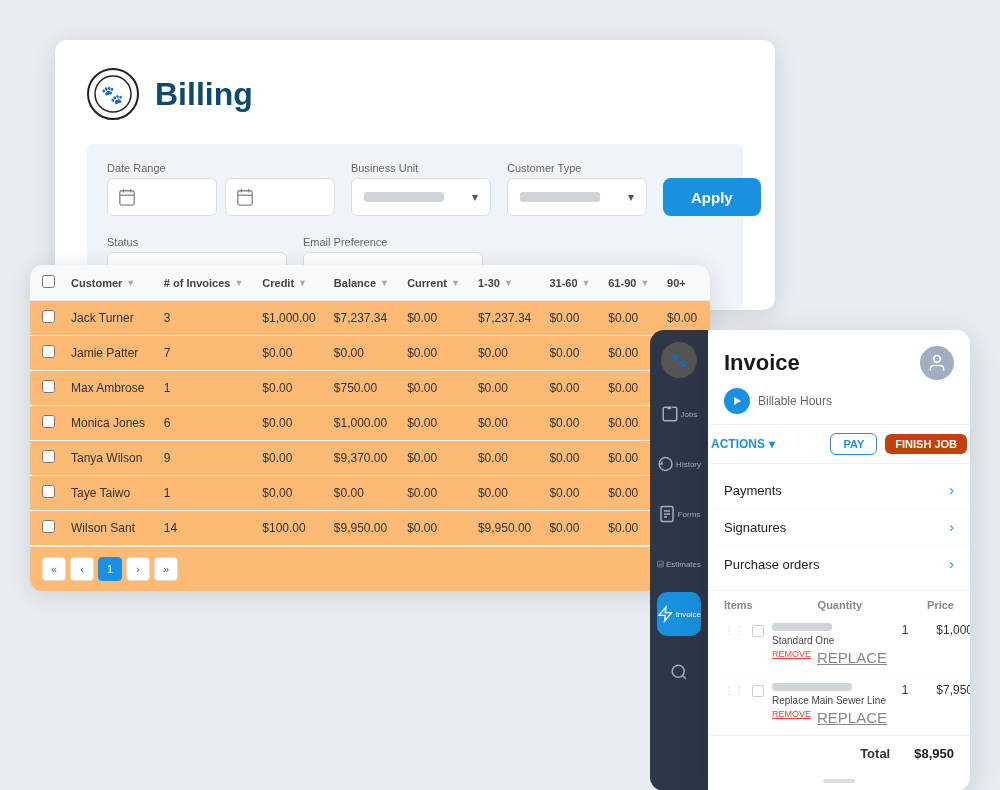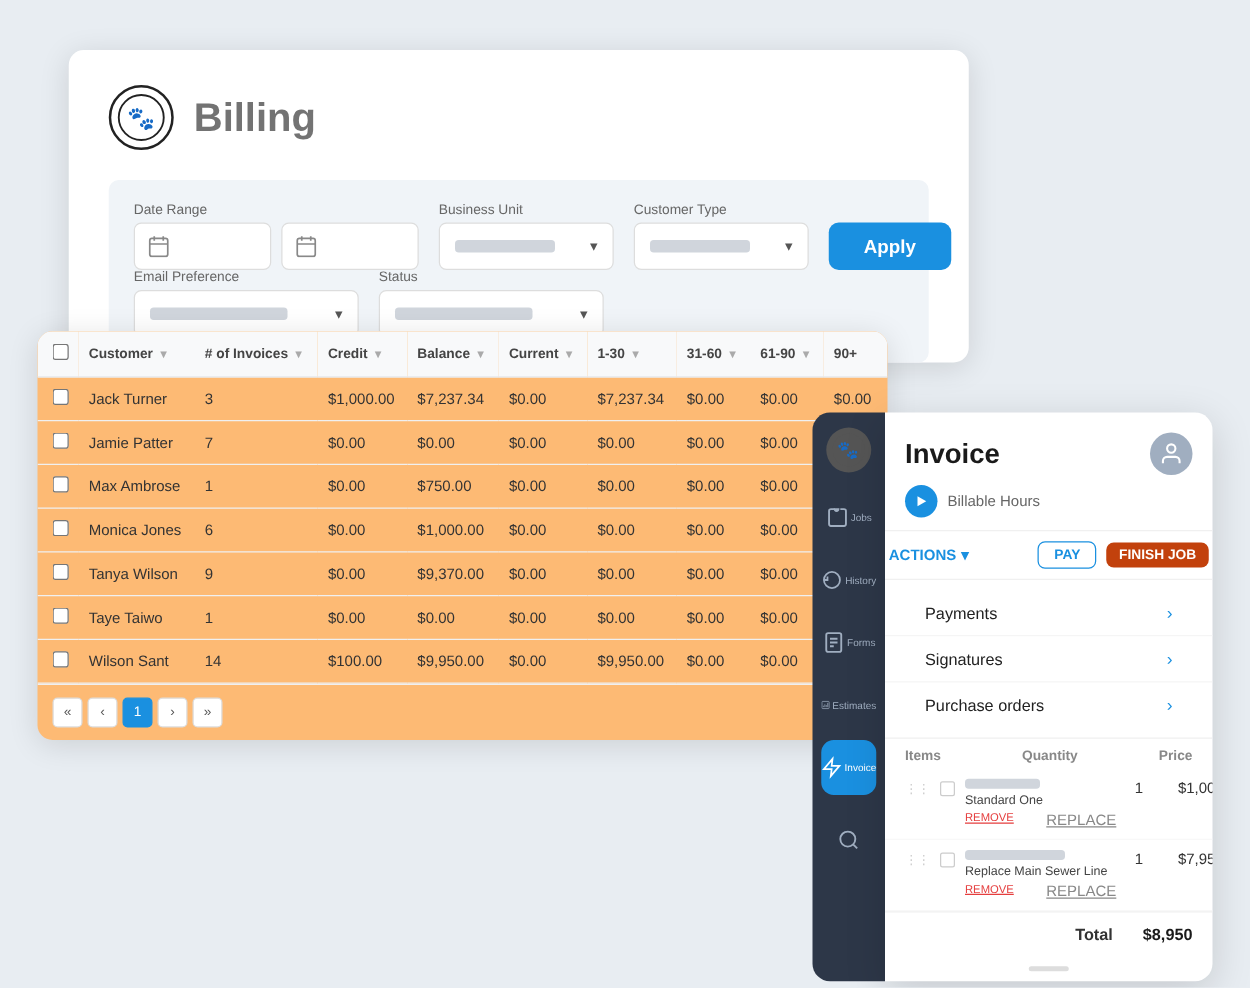--- a/index.html
+++ b/index.html
@@ -40,36 +40,36 @@
       align-items: center;
       justify-content: center;
       font-size: 22px;
       color: #222;
       flex-shrink: 0;
     }
 
     .billing-title {
       font-size: 32px;
       font-weight: 700;
-      color: #737373;
+      color: #0c4a6e;
       text-align: center;
     }
 
     .filters-section {
       background: #f0f4f8;
       border-radius: 8px;
       padding: 18px 20px 20px 20px;
       margin-bottom: 0;
     }
 
     .filter-row {
       display: flex;
       align-items: flex-end;
       gap: 16px;
-      margin-bottom: 0;
+      margin-bottom: 20px;
     }
 
     .filter-row:last-child {
       margin-bottom: 0;
     }
 
     .filter-group {
       display: flex;
       flex-direction: column;
       gap: 4px;
@@ -400,21 +400,21 @@
     }
 
     .invoice-sections {
       padding: 8px 0;
     }
 
     .invoice-section-row {
       display: flex;
       align-items: center;
       justify-content: space-between;
-      padding: 10px 32px;
+      padding: 10px 16px;
       border-bottom: 1px solid #f5f5f5;
       cursor: pointer;
     }
 
     .invoice-section-row:last-child {
       border-bottom: none;
     }
 
     .section-label {
       font-size: 13px;
@@ -482,25 +482,24 @@
     }
 
     .item-action-remove {
       font-size: 9px;
       color: #e53e3e;
       cursor: pointer;
       text-decoration: underline;
     }
 
     .item-action-replace {
-      font-size: 12px;
+      font-size: 15px;
       color: #888;
       cursor: pointer;
       text-decoration: underline;
-      margin-left: 20px;
     }
 
     .item-qty {
       font-size: 12px;
       color: #333;
       min-width: 20px;
       text-align: center;
     }
 
     .item-price {
@@ -599,30 +598,30 @@
           <span class="chevron">▾</span>
         </div>
       </div>
 
       <button class="apply-btn">Apply</button>
     </div>
 
     <div class="filter-row">
 
       <div class="filter-group">
-        <span class="filter-label">Email Preference</span>
-        <div class="dropdown-select email-dropdown">
+        <span class="filter-label">Status</span>
+        <div class="dropdown-select status-dropdown">
           <div class="dropdown-value" style="width:110px;"></div>
           <span class="chevron">▾</span>
         </div>
       </div>
 
       <div class="filter-group">
-        <span class="filter-label">Status</span>
-        <div class="dropdown-select status-dropdown">
+        <span class="filter-label">Email Preference</span>
+        <div class="dropdown-select email-dropdown">
           <div class="dropdown-value" style="width:110px;"></div>
           <span class="chevron">▾</span>
         </div>
       </div>
     </div>
   </div>
 </div>
 
 <div class="table-panel">
   <table class="data-table">

